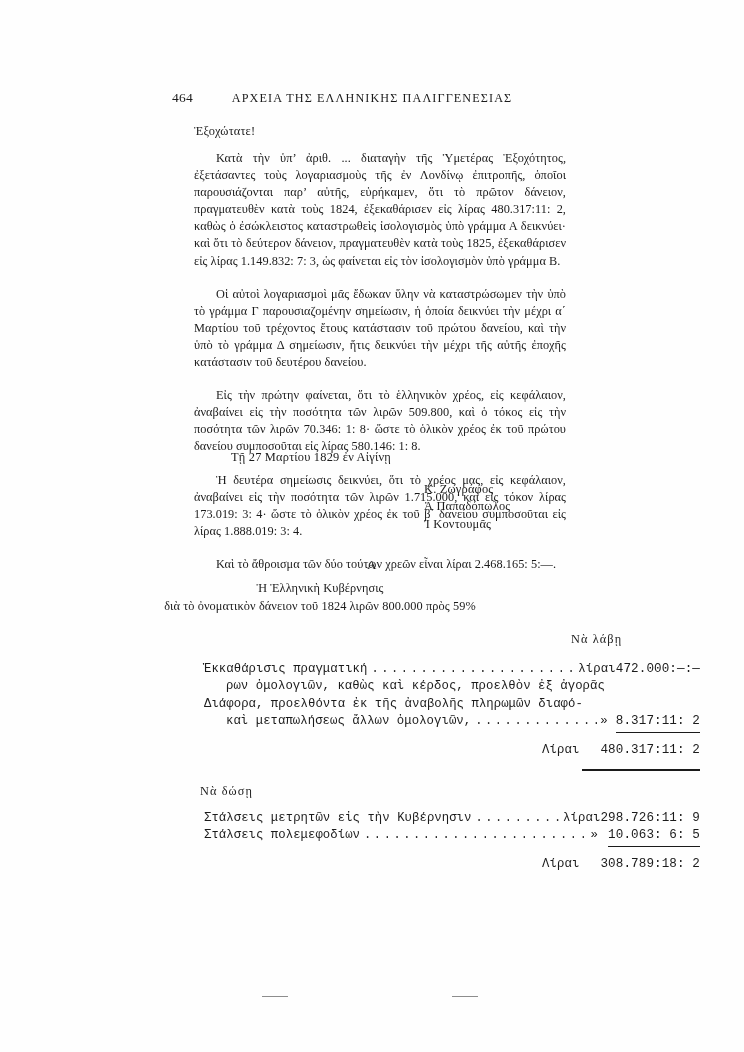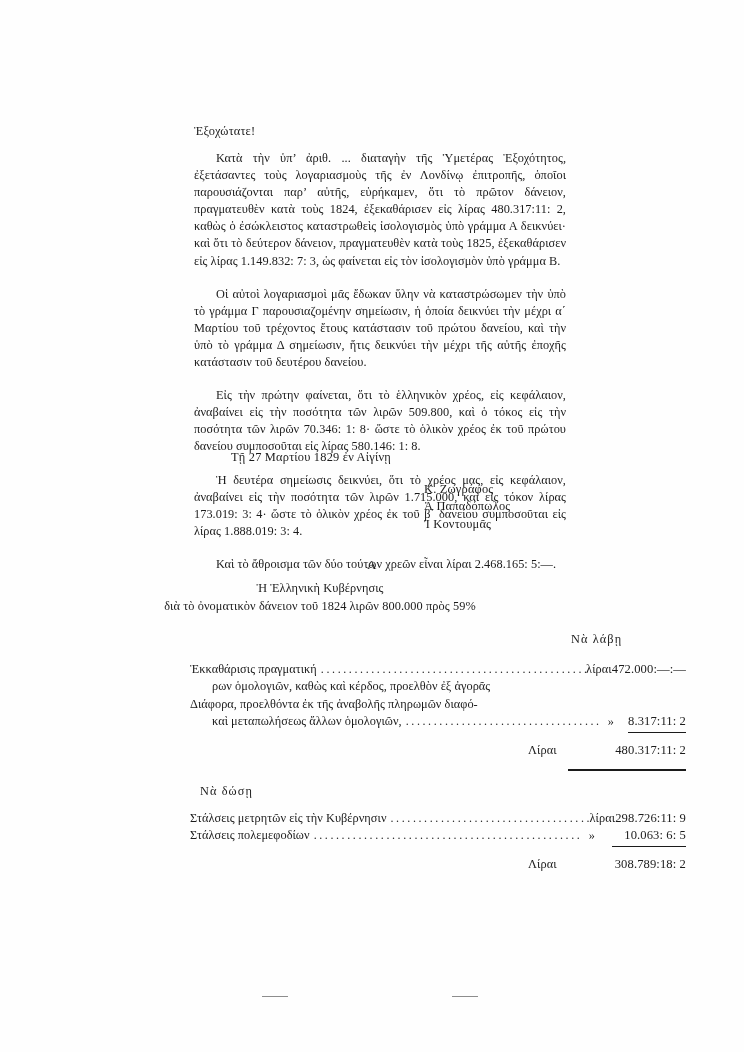--- a/index.html
+++ b/index.html
@@ -126,24 +126,25 @@
   .col-heading-pay {
     position: absolute;
     left: 200px;
     top: 784px;
     font-size: 12.3px;
     letter-spacing: 1.1px;
   }
 
   .ledger {
     position: absolute;
-    left: 190px;
+    left: 204px;
     font-size: 12.3px;
     line-height: 17.4px;
     width: 496px;
+    font-family: Liberation Mono, monospace;
   }
   .ledger.block-a { top: 661px; }
   .ledger.block-b { top: 810px; }
 
   .lrow {
     position: relative;
     display: flex;
     align-items: baseline;
     width: 100%;
   }
@@ -200,20 +201,24 @@
     height: 0;
   }
   .bm1 { left: 262px; }
   .bm2 { left: 452px; }
 </style>
 </head>
 <body>
 
 <div class="page">
 
+  <div class="header-row">
+    <div class="folio">464</div>
+    <div class="running-title">ΑΡΧΕΙΑ ΤΗΣ ΕΛΛΗΝΙΚΗΣ ΠΑΛΙΓΓΕΝΕΣΙΑΣ</div>
+  </div>
 
   <div class="body-block">
     <div class="salutation">Ἐξοχώτατε!</div>
     <p class="para">Κατὰ τὴν ὑπ’ ἀριθ. ... διαταγὴν τῆς Ὑμετέρας Ἐξοχότητος, ἐξετάσαντες τοὺς λογαριασμοὺς τῆς ἐν Λονδίνῳ ἐπιτροπῆς, ὁποῖοι παρουσιάζονται παρ’ αὐτῆς, εὑρήκαμεν, ὅτι τὸ πρῶτον δάνειον, πραγματευθὲν κατὰ τοὺς 1824, ἐξεκαθάρισεν εἰς λίρας 480.317:11: 2, καθὼς ὁ ἐσώκλειστος καταστρωθεὶς ἰσολογισμὸς ὑπὸ γράμμα Α δεικνύει· καὶ ὅτι τὸ δεύτερον δάνειον, πραγματευθὲν κατὰ τοὺς 1825, ἐξεκαθάρισεν εἰς λίρας 1.149.832: 7: 3, ὡς φαίνεται εἰς τὸν ἰσολογισμὸν ὑπὸ γράμμα Β.</p>
     <p class="para">Οἱ αὐτοὶ λογαριασμοὶ μᾶς ἔδωκαν ὕλην νὰ καταστρώσωμεν τὴν ὑπὸ τὸ γράμμα Γ παρουσιαζομένην σημείωσιν, ἡ ὁποία δεικνύει τὴν μέχρι α΄ Μαρτίου τοῦ τρέχοντος ἔτους κατάστασιν τοῦ πρώτου δανείου, καὶ τὴν ὑπὸ τὸ γράμμα Δ σημείωσιν, ἥτις δεικνύει τὴν μέχρι τῆς αὐτῆς ἐποχῆς κατάστασιν τοῦ δευτέρου δανείου.</p>
     <p class="para">Εἰς τὴν πρώτην φαίνεται, ὅτι τὸ ἑλληνικὸν χρέος, εἰς κεφάλαιον, ἀναβαίνει εἰς τὴν ποσότητα τῶν λιρῶν 509.800, καὶ ὁ τόκος εἰς τὴν ποσότητα τῶν λιρῶν 70.346: 1: 8· ὥστε τὸ ὁλικὸν χρέος ἐκ τοῦ πρώτου δανείου συμποσοῦται εἰς λίρας 580.146: 1: 8.</p>
     <p class="para">Ἡ δευτέρα σημείωσις δεικνύει, ὅτι τὸ χρέος μας, εἰς κεφάλαιον, ἀναβαίνει εἰς τὴν ποσότητα τῶν λιρῶν 1.715.000, καὶ εἰς τόκον λίρας 173.019: 3: 4· ὥστε τὸ ὁλικὸν χρέος ἐκ τοῦ β΄ δανείου συμποσοῦται εἰς λίρας 1.888.019: 3: 4.</p>
     <p class="para last-line-left">Καὶ τὸ ἄθροισμα τῶν δύο τούτων χρεῶν εἶναι λίραι 2.468.165: 5:—.</p>
   </div>
 

